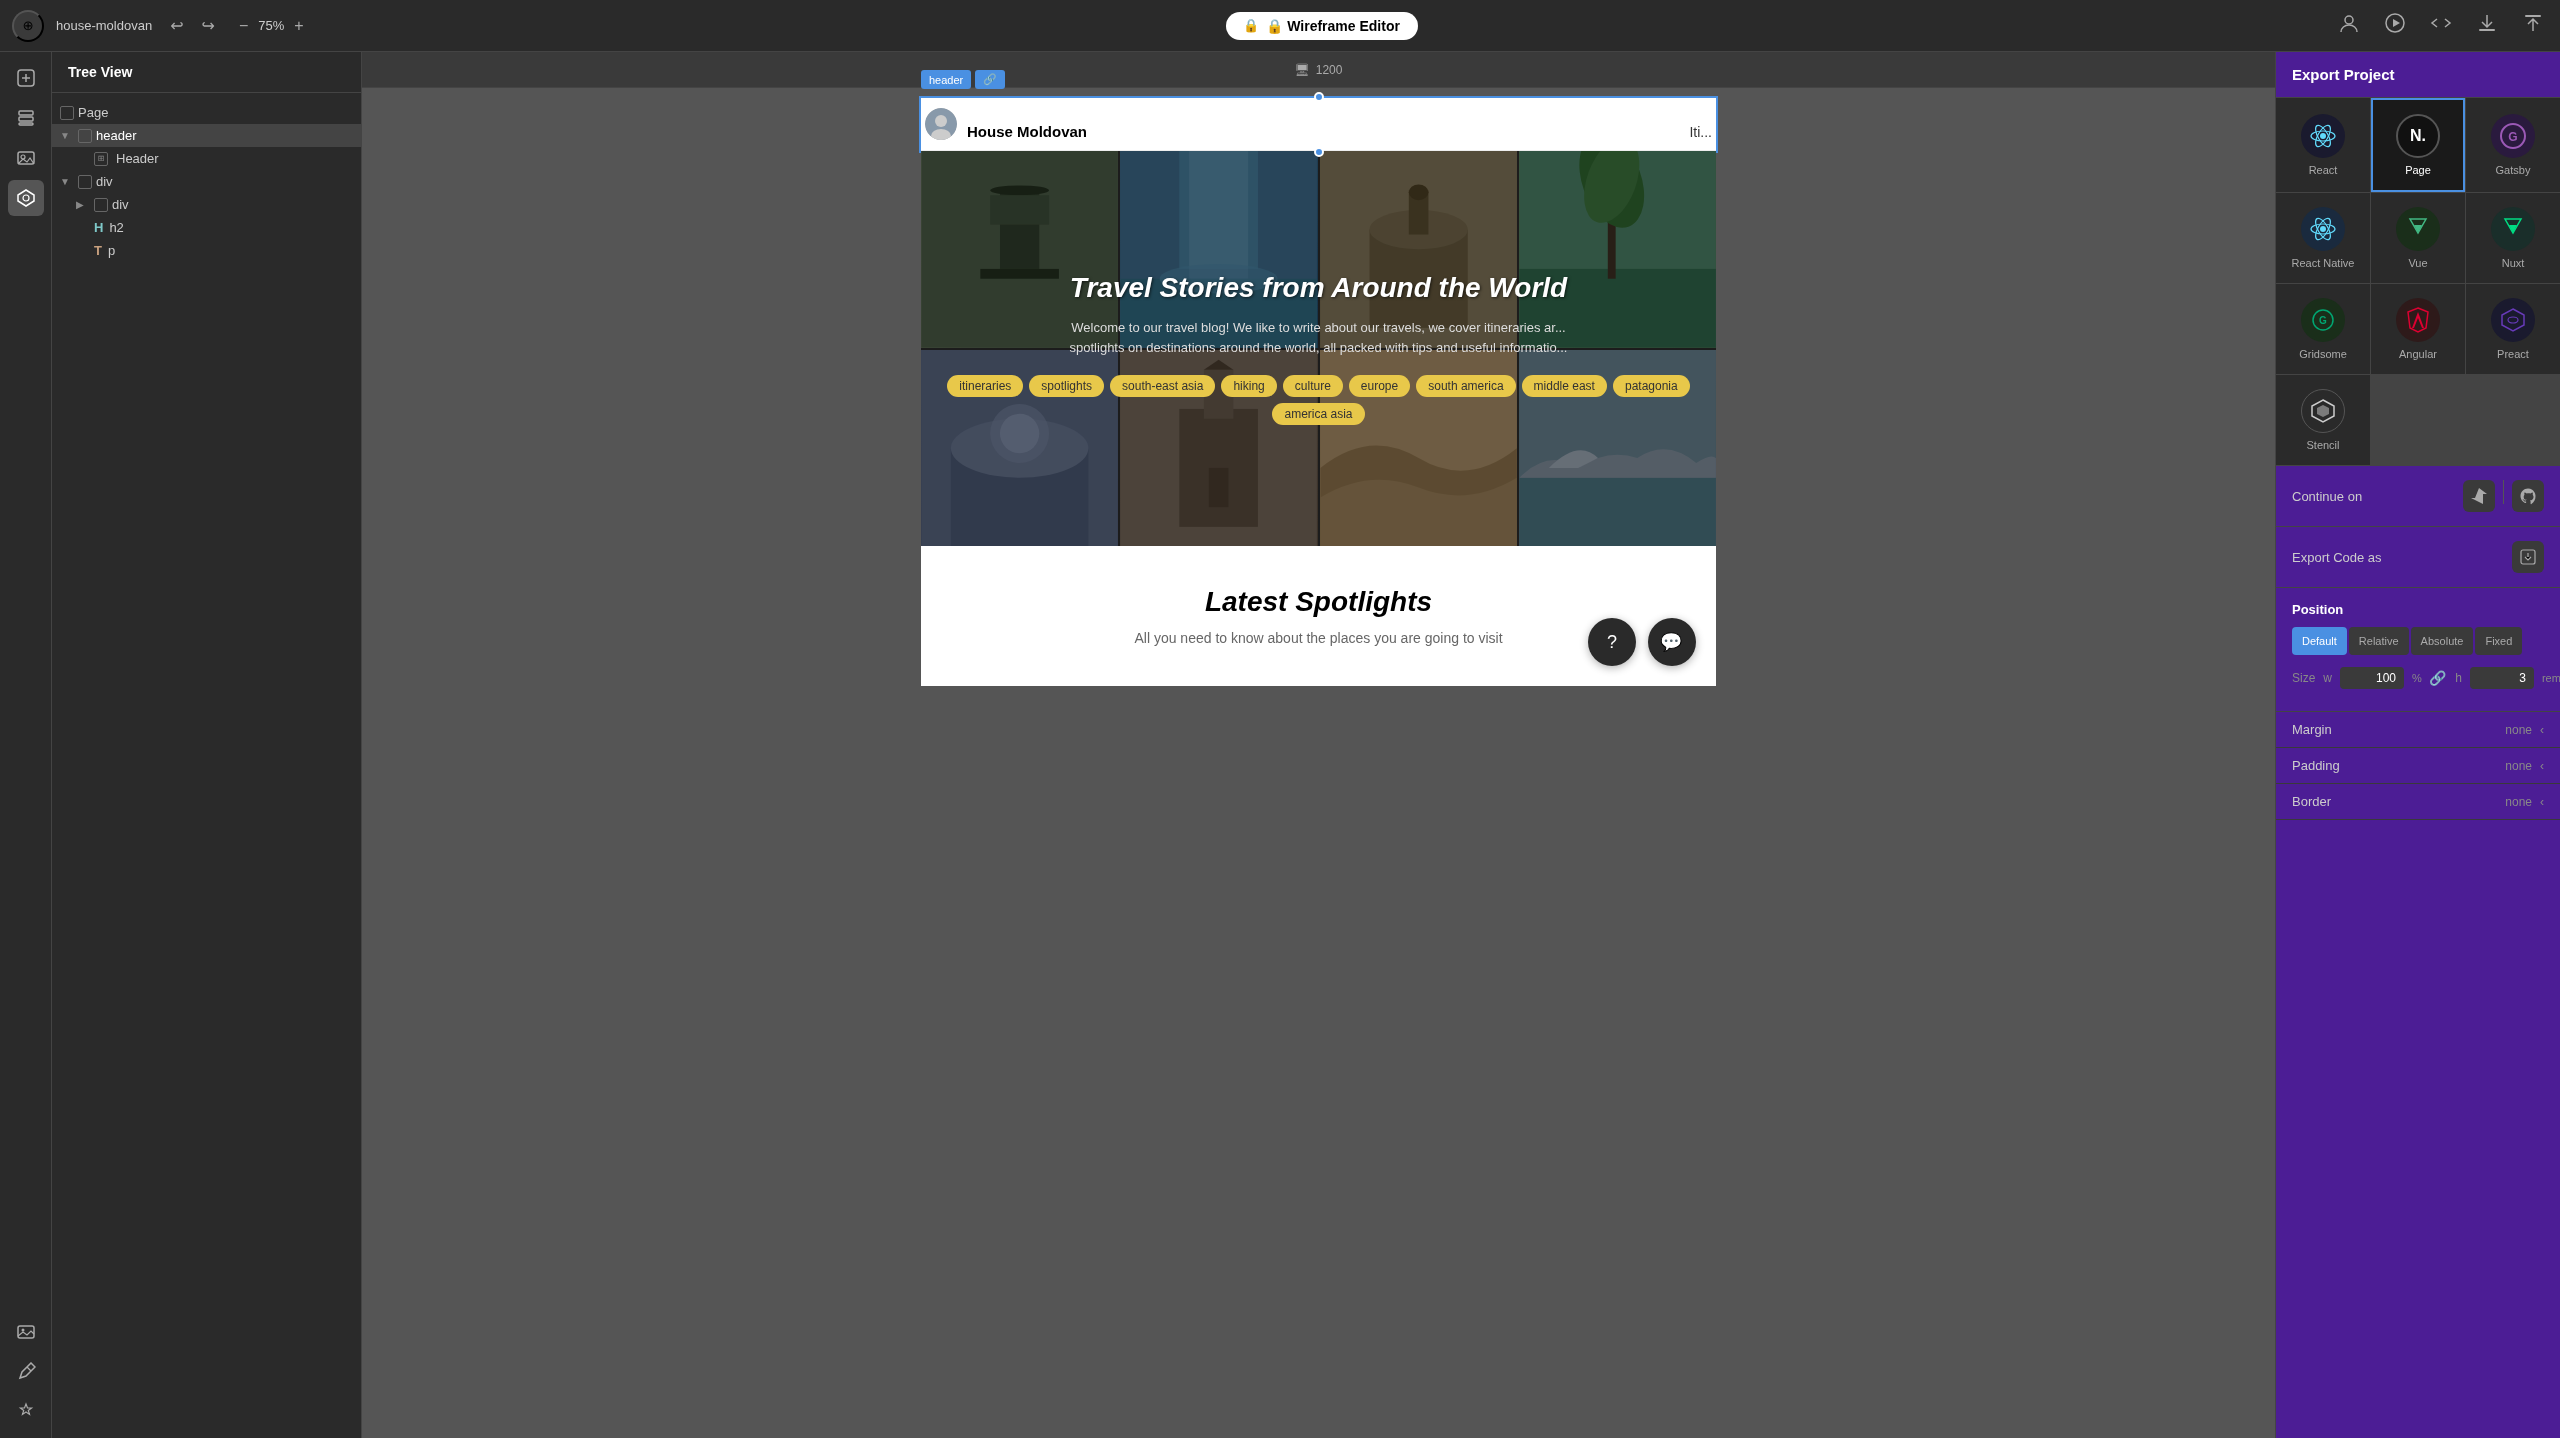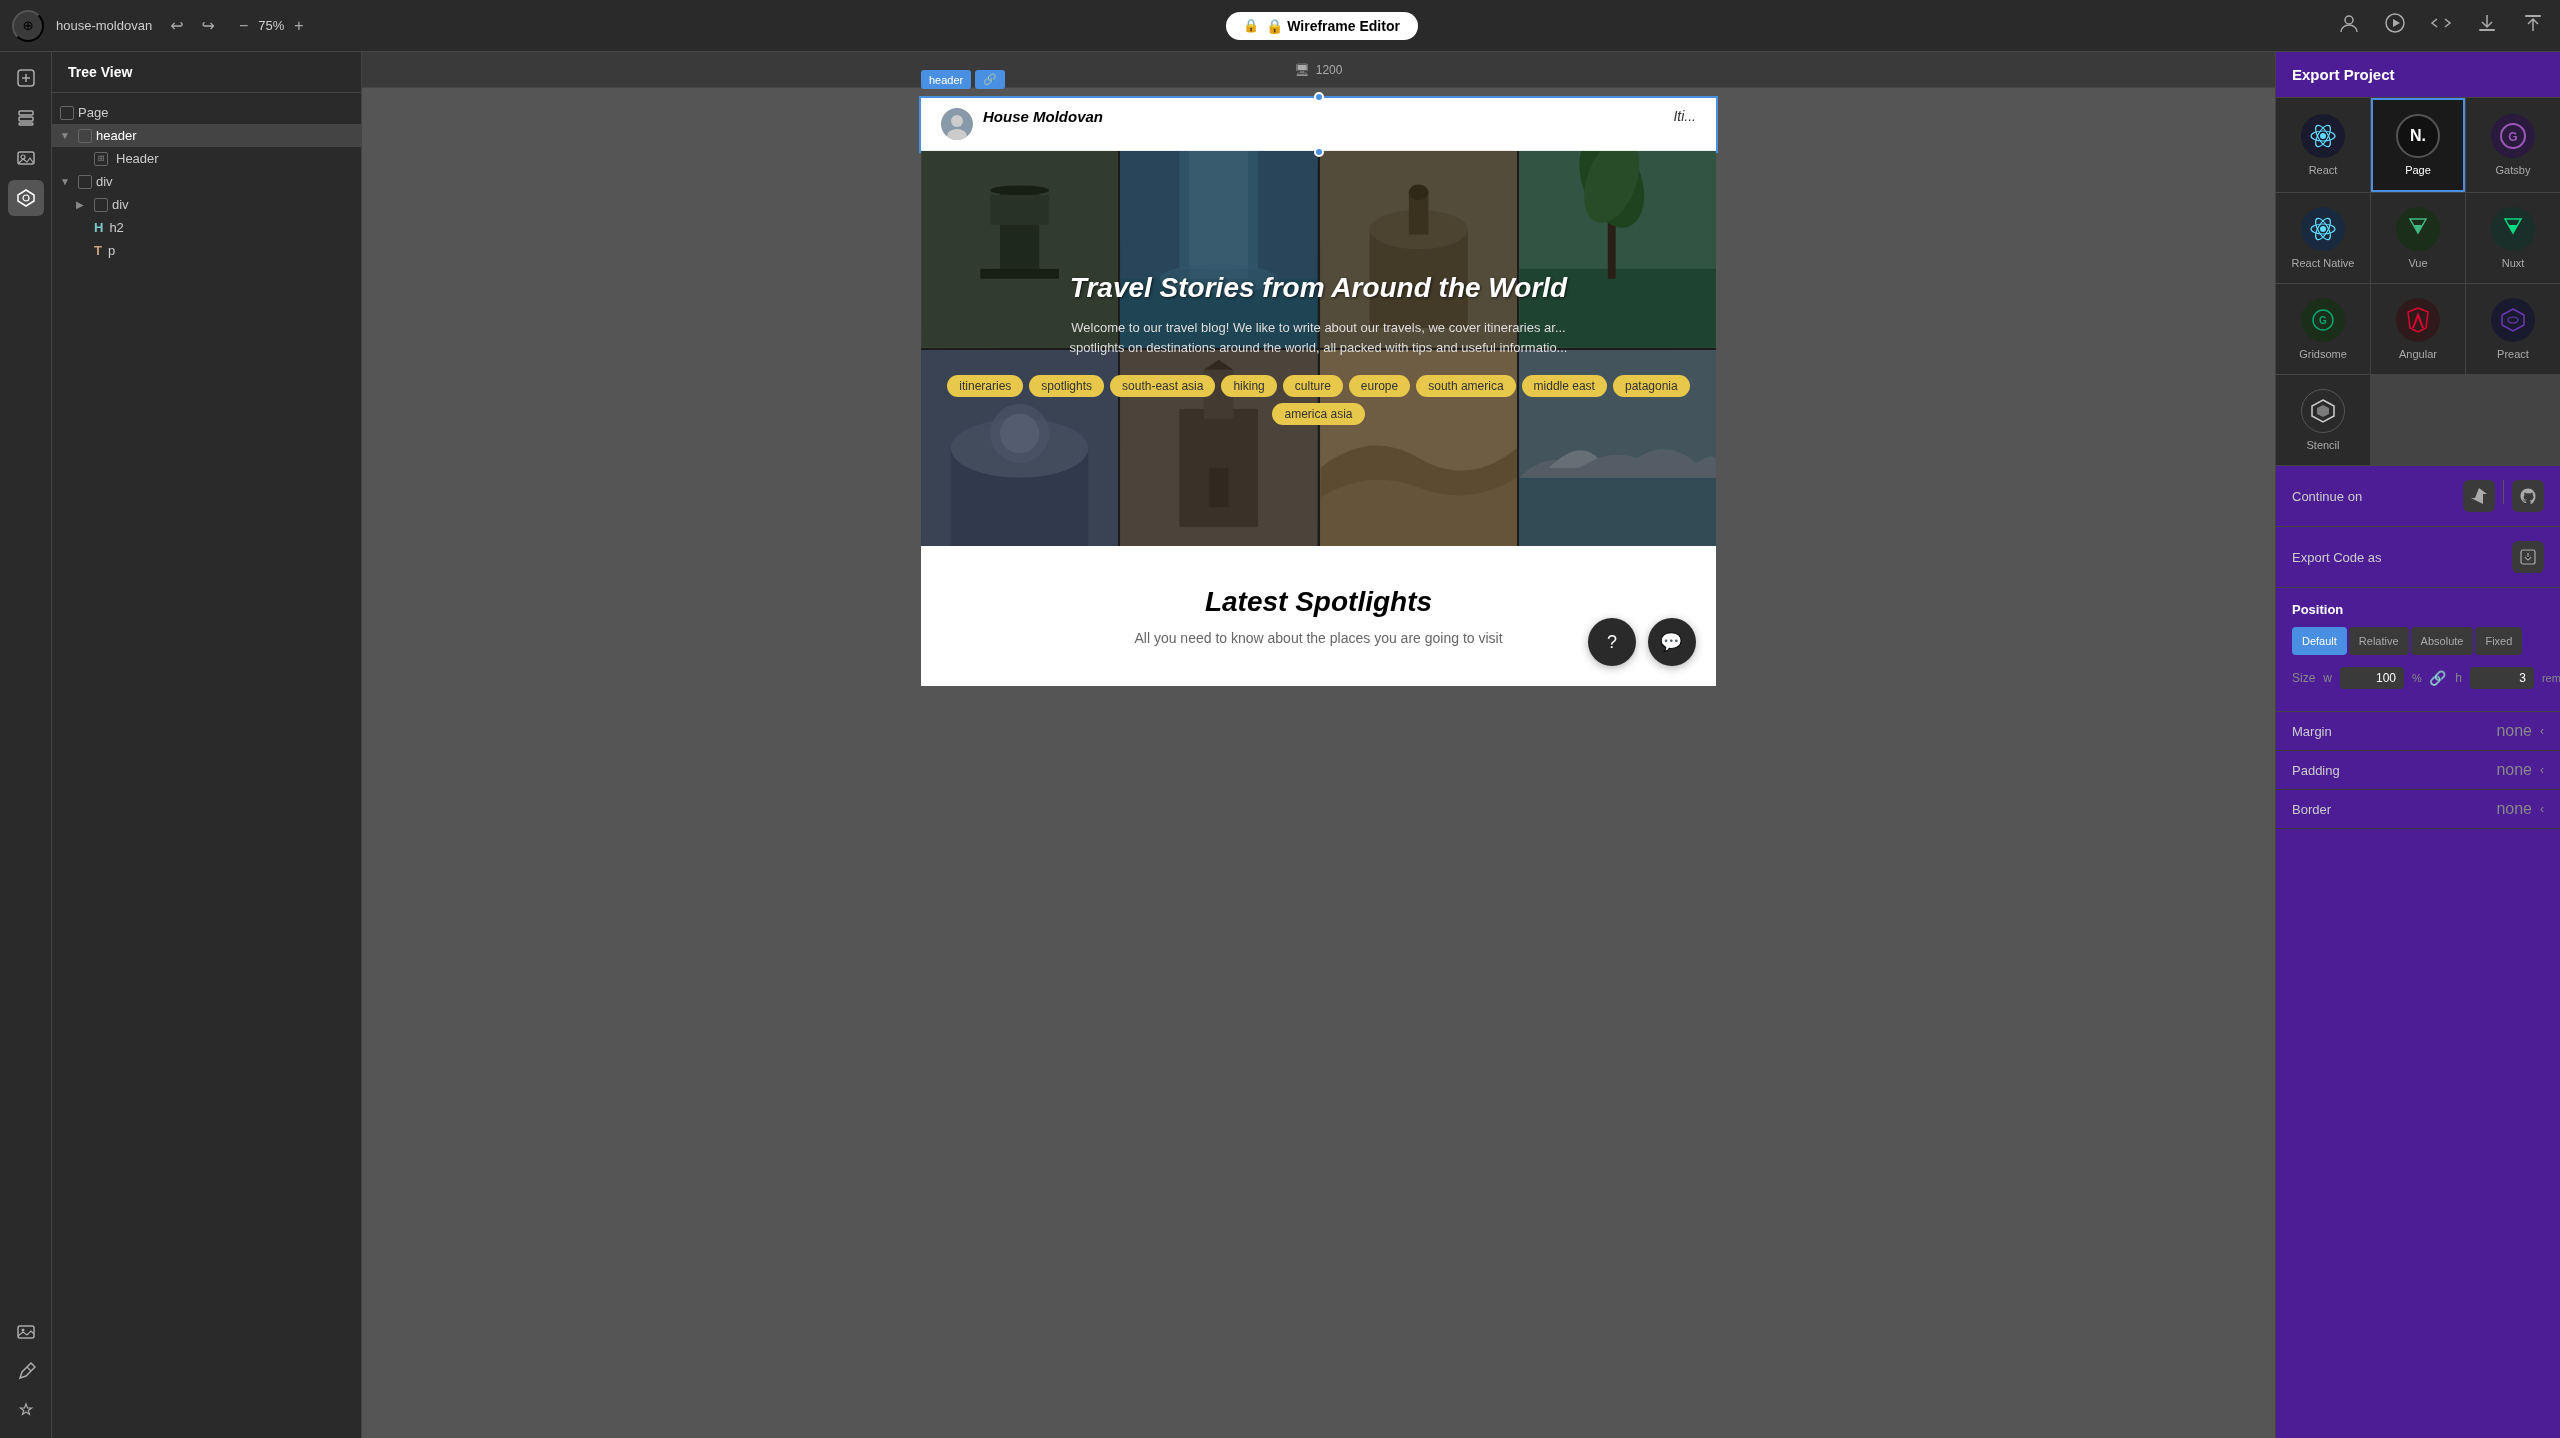--- a/index.html
+++ b/index.html
@@ -39,21 +39,21 @@
     .tree-item-h { font-size: 13px; color: #7ec8c8; font-weight: bold; margin-right: 2px; }
     .tree-item-p { font-size: 13px; color: #c8a07e; font-weight: bold; margin-right: 2px; }
 
     
     .canvas-area { flex: 1; background: #555; display: flex; flex-direction: column; align-items: center; overflow: auto; position: relative; }
     .canvas-ruler { height: 36px; background: #3a3a3a; width: 100%; display: flex; align-items: center; justify-content: center; border-bottom: 1px solid #444; position: relative; flex-shrink: 0; }
     .canvas-ruler-label { color: #aaa; font-size: 12px; display: flex; align-items: center; gap: 6px; }
     .canvas-frame { width: 795px; background: #fff; position: relative; margin-top: 10px; }
 
     
-    .wf-navbar { background: #fff; padding: 10px 20px; display: flex; align-items: flex-start; gap: 10px; border-bottom: 1px solid #eee; position: relative; font-style: italic; }
+    .wf-navbar { background: #fff; padding: 10px 4px; display: flex; align-items: flex-end; gap: 10px; border-bottom: 1px solid #eee; position: relative; }
     .wf-avatar { width: 32px; height: 32px; border-radius: 50%; background: #ccc; overflow: hidden; display: flex; align-items: center; justify-content: center; flex-shrink: 0; }
     .wf-site-name { font-weight: 600; font-size: 15px; color: #000; }
     .wf-nav-right { margin-left: auto; color: #333; font-size: 14px; }
 
     .hero-section { position: relative; height: 395px; background: #333; overflow: hidden; }
     .hero-grid { display: grid; grid-template-columns: 1fr 1fr 1fr 1fr; grid-template-rows: 1fr 1fr; height: 100%; gap: 2px; }
     .hero-cell { background: #555; overflow: hidden; position: relative; }
     .hero-overlay { position: absolute; top: 0; left: 0; right: 0; bottom: 0; background: rgba(0,0,0,0.45); display: flex; flex-direction: column; align-items: center; justify-content: center; padding: 4px; text-align: center; }
     .hero-title { color: #fff; font-size: 28px; font-weight: 700; margin-bottom: 14px; font-style: italic; text-shadow: 1px 1px 3px rgba(0,0,0,0.6); }
     .hero-desc { color: #ddd; font-size: 13px; line-height: 1.5; margin-bottom: 18px; max-width: 520px; }
@@ -111,21 +111,21 @@
     .position-tab.active { background: #4a90e2; color: #fff; }
 
     .size-row { display: flex; align-items: center; gap: 8px; margin-bottom: 8px; }
     .size-label { font-size: 12px; color: #888; width: 30px; }
     .size-input { background: #3a3a3a; border: none; color: #fff; font-size: 12px; padding: 4px 8px; border-radius: 4px; width: 64px; text-align: right; }
     .size-unit { font-size: 11px; color: #888; }
     .size-link-icon { font-size: 14px; color: #888; }
 
     .prop-row { display: flex; align-items: center; padding: 10px 16px; border-bottom: 1px solid #3a3a3a; }
     .prop-label { font-size: 13px; color: #ccc; flex: 1; }
-    .prop-value { font-size: 16px; color: #888; }
+    .prop-value { font-size: 12px; color: #888; }
     .prop-expand { font-size: 12px; color: #888; margin-left: 8px; }
 
     .canvas-container { position: relative; display: flex; flex-direction: column; align-items: center; width: 100%; padding-bottom: 40px; }
   </style>
 </head>
 <body>
 
 <div class="topbar">
   <button class="topbar-logo">
     <span>⊕</span>

